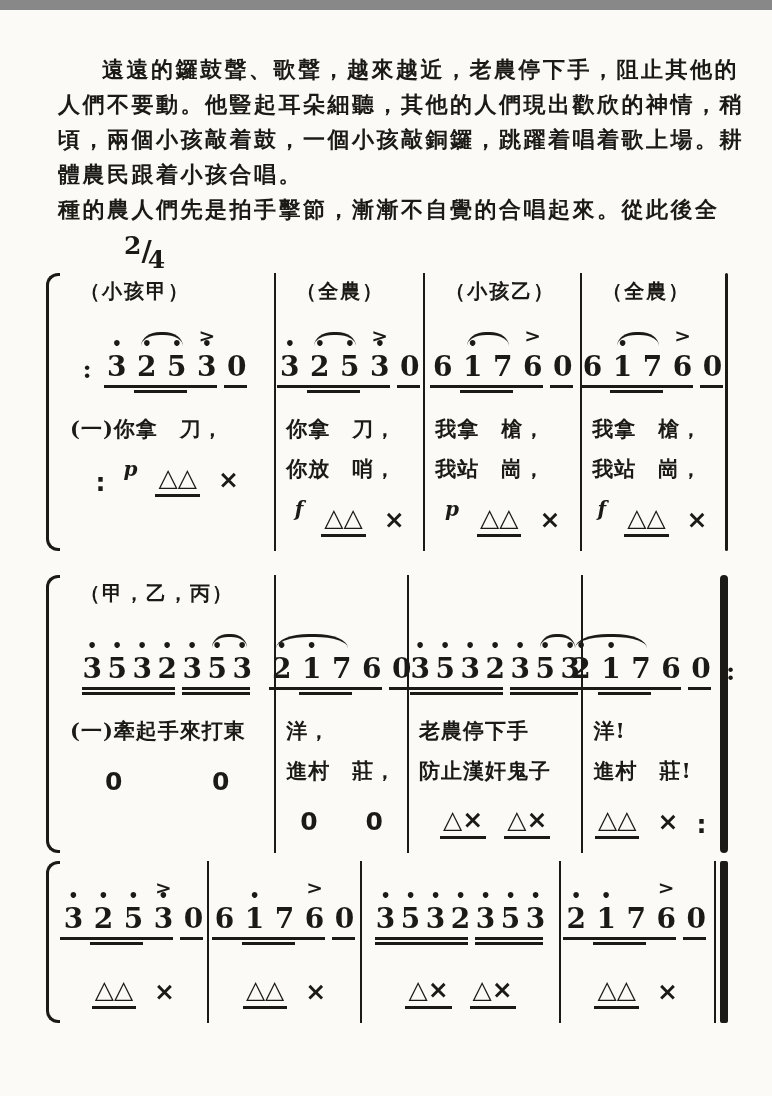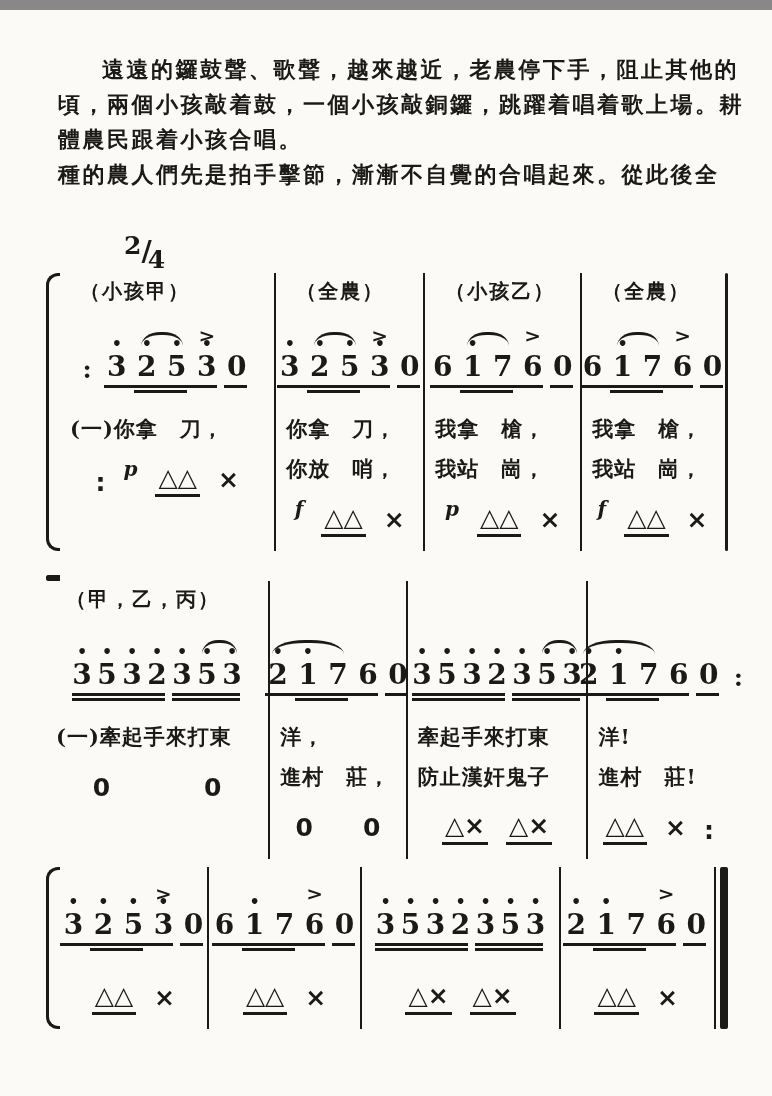--- a/index.html
+++ b/index.html
@@ -16,21 +16,21 @@
   .intro .iline { white-space:nowrap; }
   .intro .iline.indent { text-indent:2em; }
   
   .timesig { position:absolute; top:221px; left:124px; font-weight:700; }
   .ts-n { font-size:25px; vertical-align:7px; }
   .ts-s { font-size:28px; }
   .ts-d { font-size:25px; vertical-align:-7px; margin-left:-4px; }
   
   .score { position:absolute; top:263px; left:46px; width:682px; }
   .system { display:flex; align-items:stretch; margin-bottom:24px; }
-  #system-2 { margin-bottom:8px;flex-direction:column; }
+  #system-2 { margin-bottom:8px; }
   #system-3 { margin-bottom:0; }
   .bracket-left { flex:none; width:11px; border:3.5px solid var(--ink);
     border-right:none; border-radius:12px 0 0 12px; }
   .measures { flex:1; display:grid; }
   #system-1 .measures { grid-template-columns:215fr 148fr 156fr 140fr; }
   #system-2 .measures { grid-template-columns:217fr 133fr 175fr 135fr; }
   #system-3 .measures { grid-template-columns:150fr 155fr 200fr 152fr; }
   .measure { display:flex; flex-direction:column; border-right:2.5px solid var(--ink); min-width:0; }
   .measure:last-child { border-right:none; }
   .bar-single { flex:none; width:3px; background:var(--ink); border-radius:2px; margin-left:2px; }
@@ -66,20 +66,21 @@
     font-weight:800; font-size:20px; transform:translateY(-11px); }
   .interlude { font-size:20px; font-weight:700; letter-spacing:2px;
     margin:4px 0 10px 2px; height:28px; }
 </style>
 </head>
 <body>
 
 <div class="page">
   <div class="intro">
       <div class="iline indent">遠遠的鑼鼓聲、歌聲，越來越近，老農停下手，阻止其他的</div>
+      <div class="iline">人們不要動。他豎起耳朵細聽，其他的人們現出歡欣的神情，稍</div>
       <div class="iline">頃，兩個小孩敲着鼓，一個小孩敲銅鑼，跳躍着唱着歌上場。耕</div>
       <div class="iline">體農民跟着小孩合唱。</div>
       <div class="iline">種的農人們先是拍手擊節，漸漸不自覺的合唱起來。從此後全</div>
     </div>
   <div class="timesig">
     <span class="ts-n">2</span><span class="ts-s">/</span><span class="ts-d">4</span>
   </div>
   <div class="score">
       <div class="system" id="system-1">
         <div class="bracket-left"></div>
@@ -240,21 +241,21 @@
                 <span class="note" style="width: 25px;">3<span class="odot">•</span></span>
                 <span class="note" style="width: 25px;">5<span class="odot">•</span></span>
                 <span class="note" style="width: 25px;">3<span class="odot">•</span></span>
                 <div class="slur" style="left: 132.5px; width: 35px;"></div>
                 <div class="beam" style="left: 2px; width: 93px; bottom: -6px;"></div>
                 <div class="beam" style="left: 2px; width: 93px; bottom: -11px;"></div>
                 <div class="beam" style="left: 102px; width: 68px; bottom: -6px;"></div>
                 <div class="beam" style="left: 102px; width: 68px; bottom: -11px;"></div>
               </div>
             </div>
-            <div class="row-lyric">牽起手來打東</div>
+            <div class="row-lyric">老農停下手</div>
             <div class="row-lyric">防止漢奸鬼子</div>
             <div class="row-perc">
               <span class="ptok u">△×</span>
               <span class="ptok u">△×</span>
             </div>
           </div>
           <div class="measure">
             <div class="row-label"></div>
             <div class="row-notes">
               <div class="ngroup">

